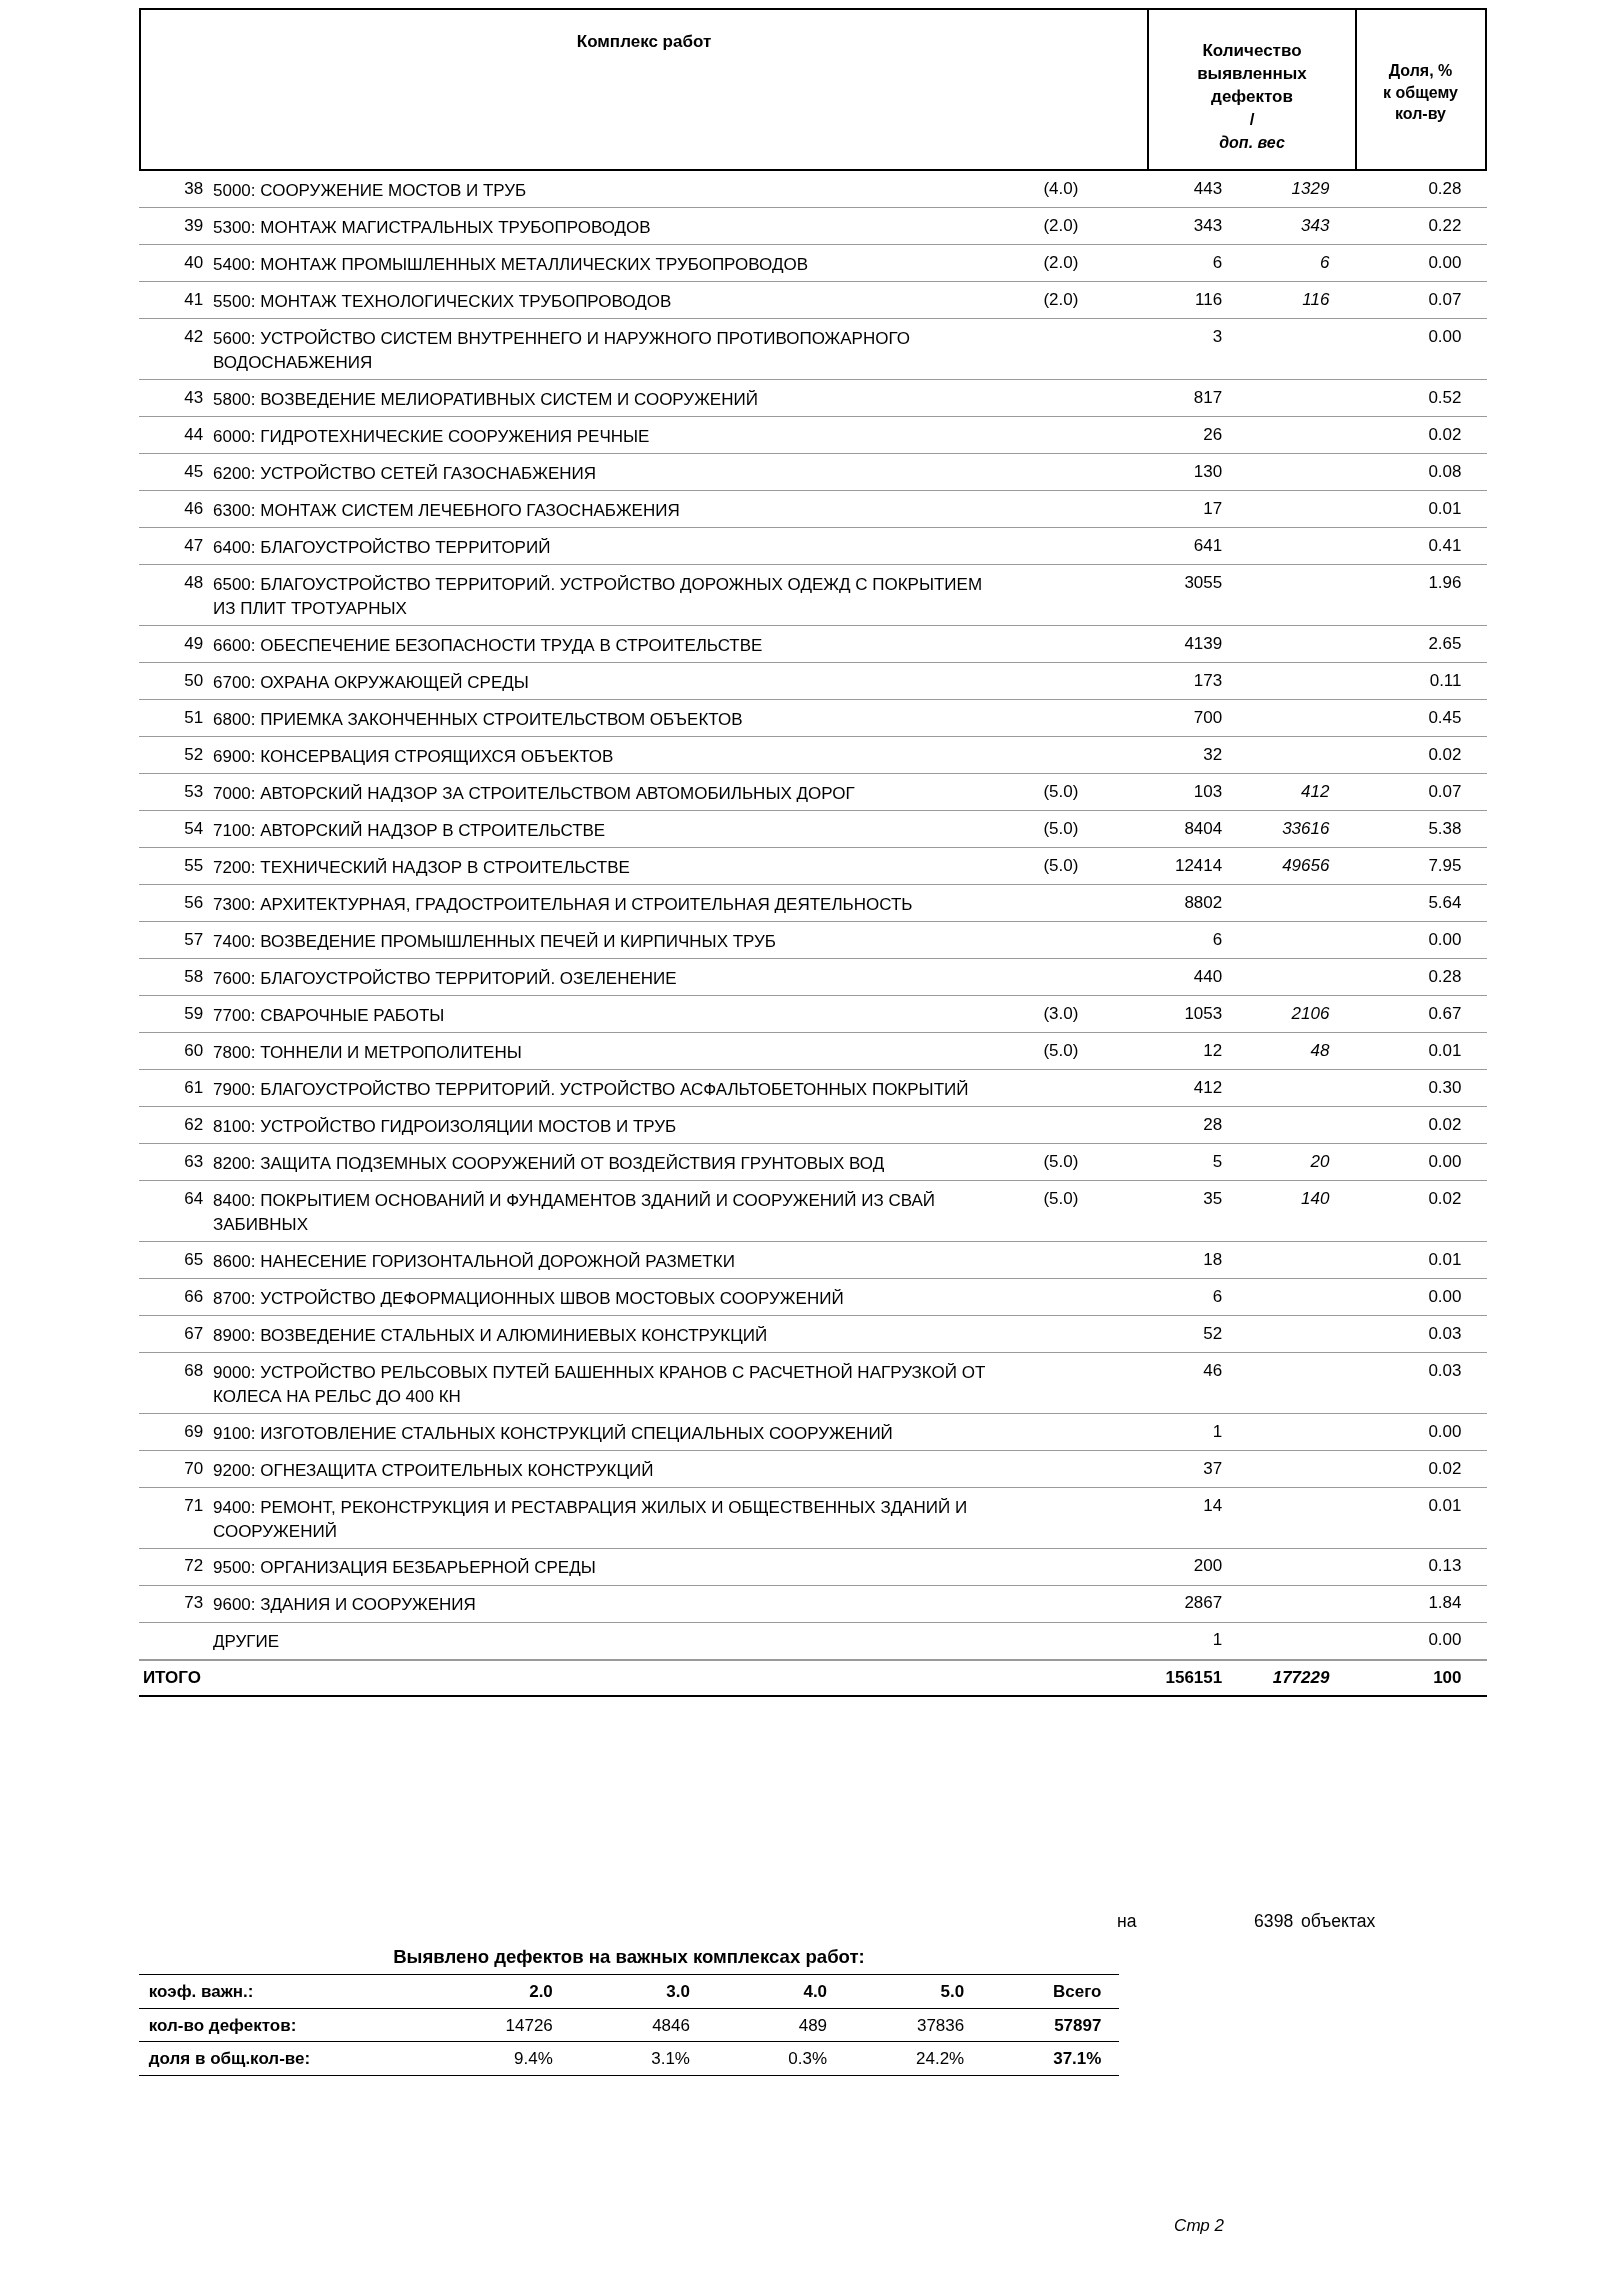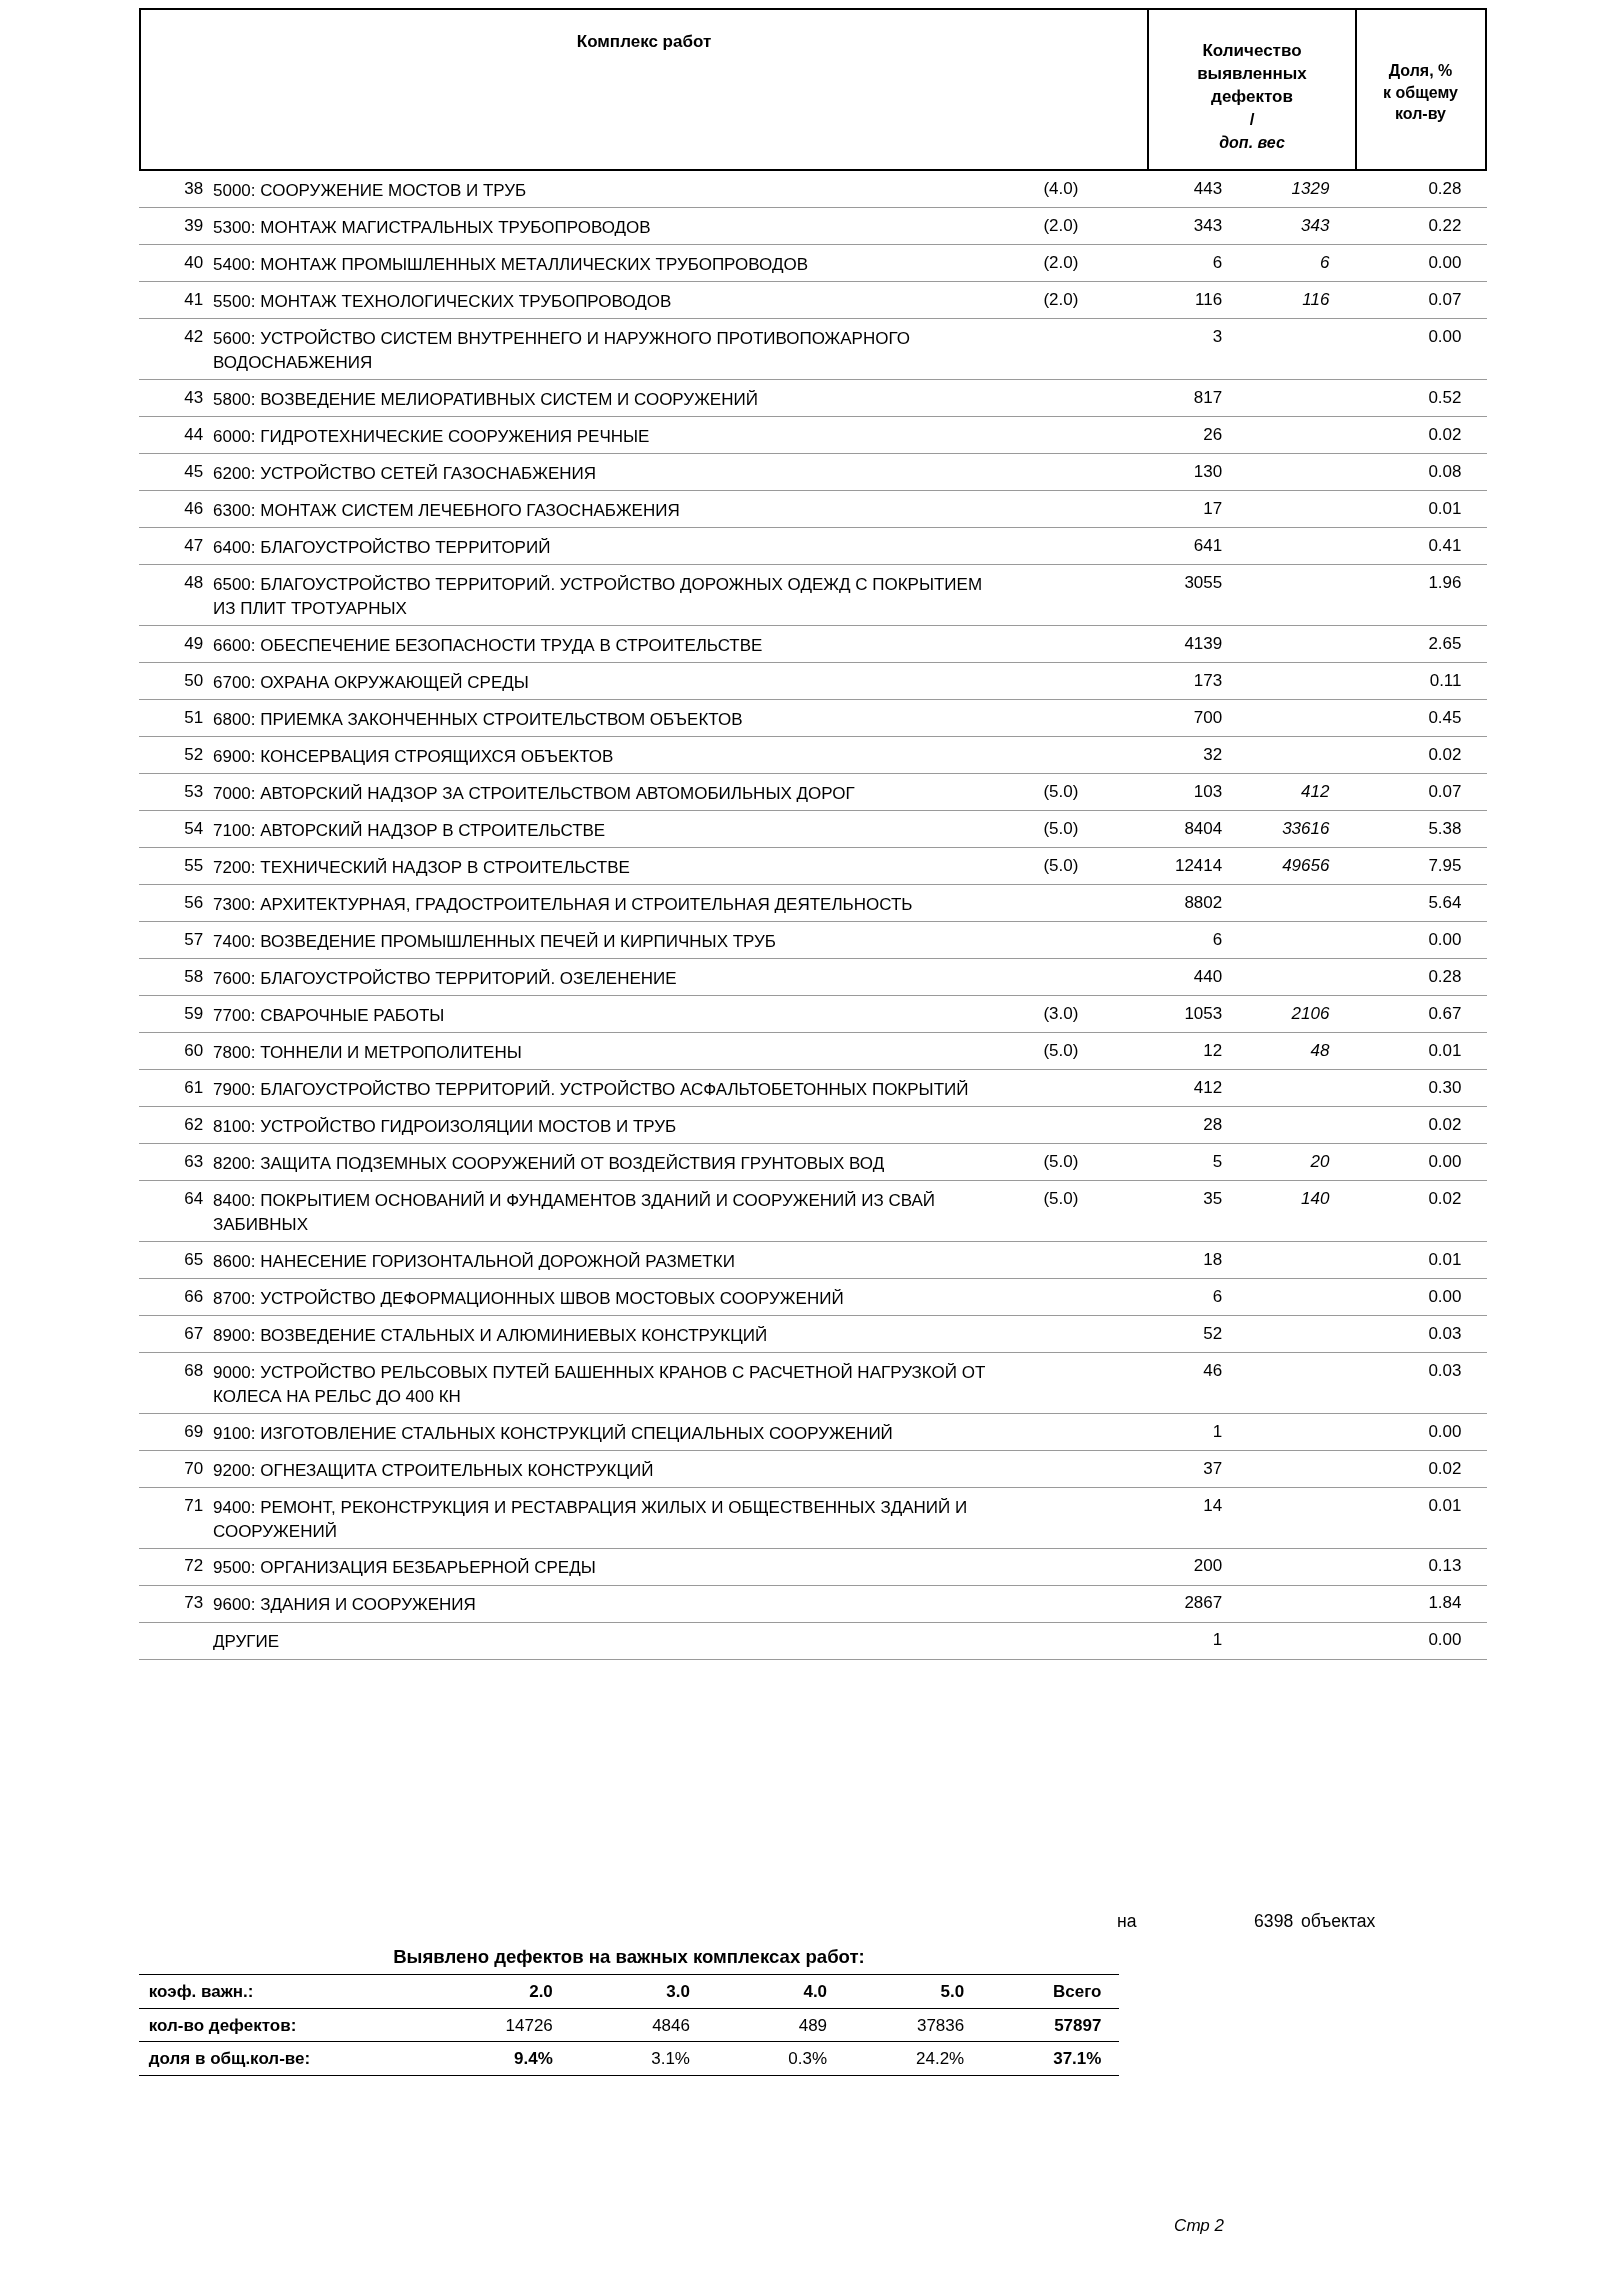--- a/index.html
+++ b/index.html
@@ -494,20 +494,28 @@
         <div class="c-w"></div>
         <div class="c-share">1.84</div>
       </div>
       <div class="row">
         <div class="c-num"></div>
         <div class="c-name">ДРУГИЕ</div>
         <div class="c-coef"></div>
         <div class="c-qty">1</div>
         <div class="c-w"></div>
         <div class="c-share">0.00</div>
+      </div>
+      <div class="row total">
+        <div class="c-num">ИТОГО</div>
+        <div class="c-name"></div>
+        <div class="c-coef"></div>
+        <div class="c-qty">156151</div>
+        <div class="c-w">177229</div>
+        <div class="c-share">100</div>
       </div>
     </div>
 
   <div class="objects-line">
     <span class="lbl-na">на</span>
     <span class="cnt">6398</span>
     <span class="obj">объектах</span>
   </div>
 
   <div class="summary">
@@ -525,21 +533,21 @@
           <tr>
             <td style="width: 294px;">кол-во дефектов:</td>
             <td class="v" style="width: 137px;">14726</td>
             <td class="v" style="width: 137px;">4846</td>
             <td class="v" style="width: 137px;">489</td>
             <td class="v" style="width: 137px;">37836</td>
             <td class="tot" style="width: 137px;">57897</td>
           </tr>
           <tr>
             <td style="width: 294px;">доля в общ.кол-ве:</td>
-            <td class="v" style="width: 137px; font-weight: bold;">9.4%</td>
+            <td class="v" style="width: 137px;">9.4%</td>
             <td class="v" style="width: 137px;">3.1%</td>
             <td class="v" style="width: 137px;">0.3%</td>
             <td class="v" style="width: 137px;">24.2%</td>
             <td class="tot" style="width: 137px;">37.1%</td>
           </tr>
         </tbody>
     </table>
   </div>
 
   <div class="footer">Стр 2</div>

